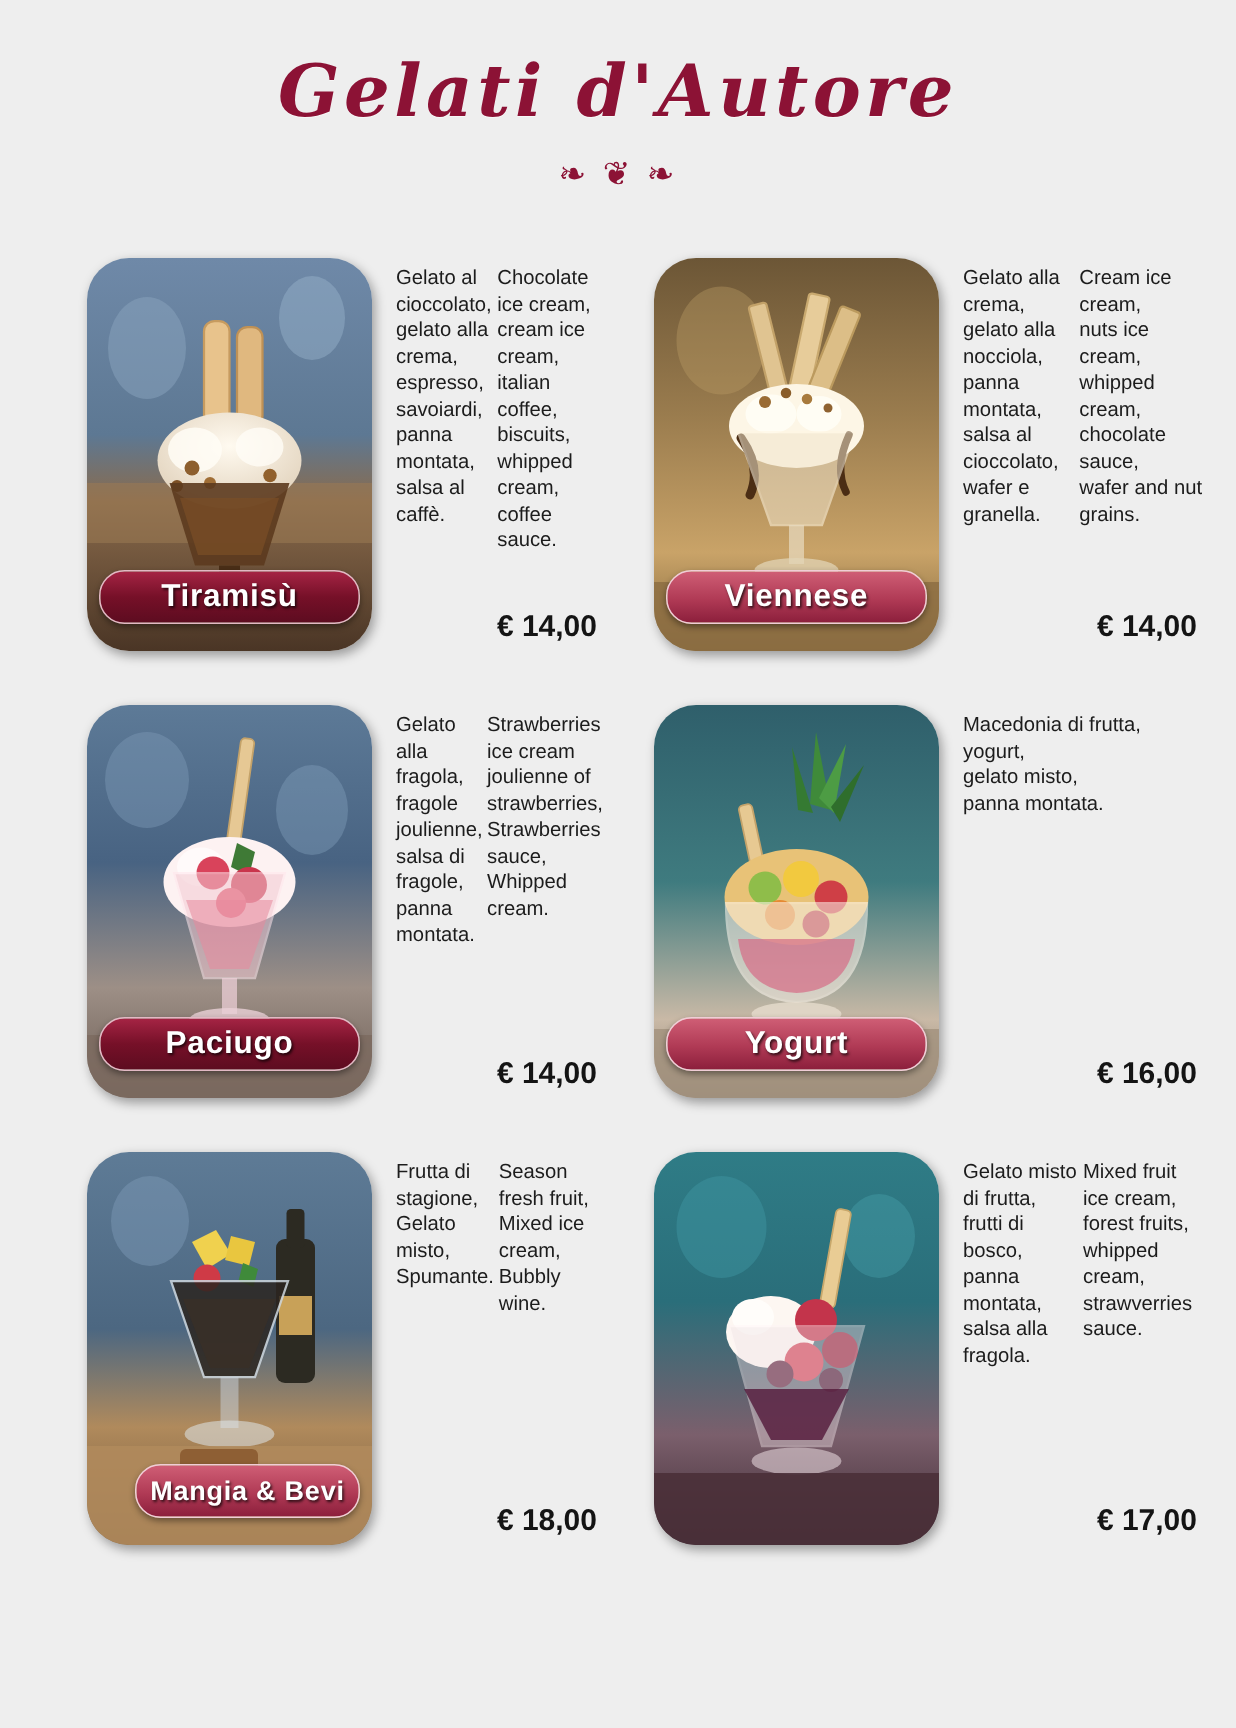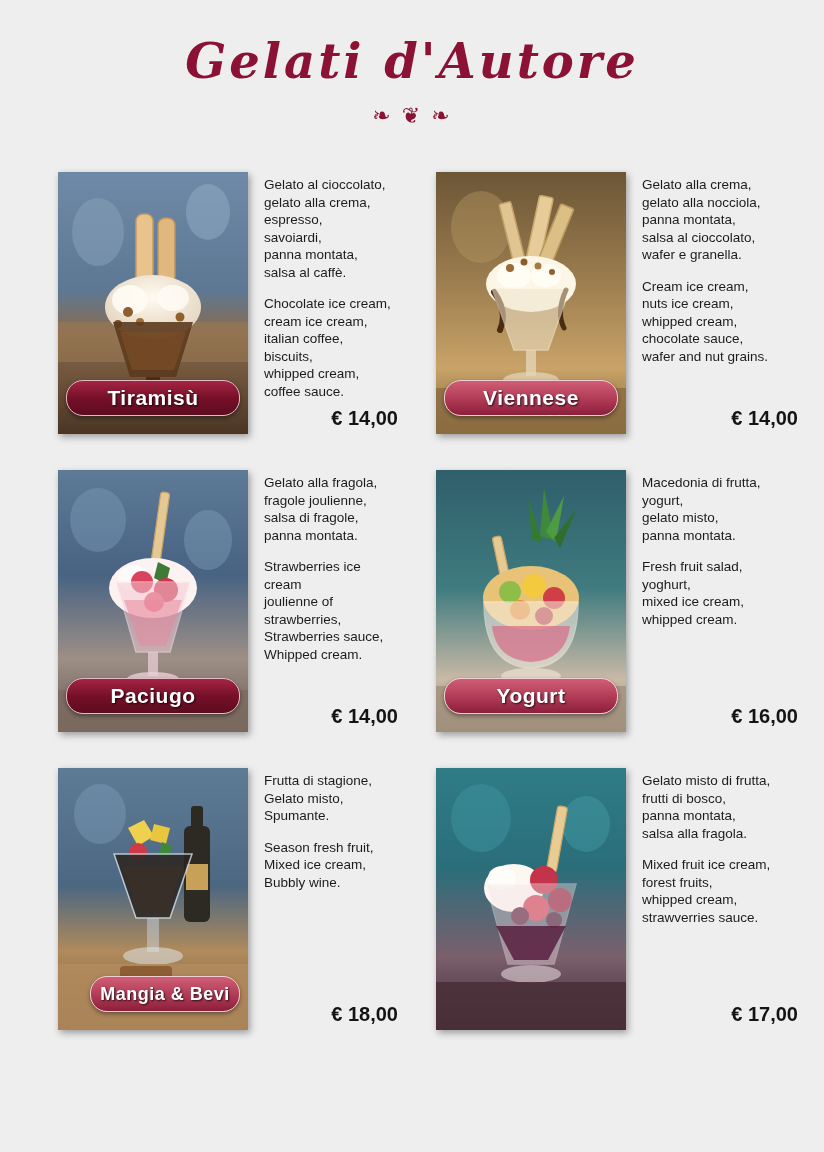--- a/index.html
+++ b/index.html
@@ -74,20 +74,21 @@
   }
 
   
   .photo-wrap {
     position: relative;
     width: 190px;
     height: 262px;
     flex: 0 0 190px;
     box-shadow: 2px 3px 7px rgba(0,0,0,0.35);
     overflow: hidden;
+    border-radius: 28px;
   }
   .ribbon {
     position: absolute;
     left: 8px;
     right: 8px;
     bottom: 18px;
     height: 34px;
     border-radius: 17px;
     display: flex;
     align-items: center;
@@ -108,21 +109,21 @@
     border: 1px solid #f0cdd6;
   }
   .ribbon.small { font-size: 18px; margin-left: 24px; }
 
   
   .textcol {
     flex: 1 1 auto;
     padding-left: 16px;
     padding-top: 4px;
     display: flex;
-    flex-direction: column;
+    flex-direction: row;
     position: relative;
     min-width: 0;
   }
   .desc {
     font-size: 13.5px;
     line-height: 17.5px;
     color: #1c1c1c;
     white-space: pre-line;
   }
   .desc.it { margin-bottom: 14px; }
@@ -343,24 +344,20 @@
             <ellipse cx="95" cy="206" rx="30" ry="8" fill="#e6dccd" opacity="0.8"></ellipse>
             <rect x="0" y="216" width="190" height="46" fill="#a3937f" opacity="0.85"></rect>
           </svg>
           <div class="ribbon light">Yogurt</div>
         </div>
         <div class="textcol">
           <div class="desc it">Macedonia di frutta,
 yogurt,
 gelato misto,
 panna montata.</div>
-          <div class="desc en">Fresh fruit salad,
-yoghurt,
-mixed ice cream,
-whipped cream.</div>
           <div class="price">€ 16,00</div>
         </div>
       </div>
     </div>
 
     <div class="row">
 
       <div class="item">
         <div class="photo-wrap">
           <svg class="bg" viewBox="0 0 190 262" preserveAspectRatio="none">

